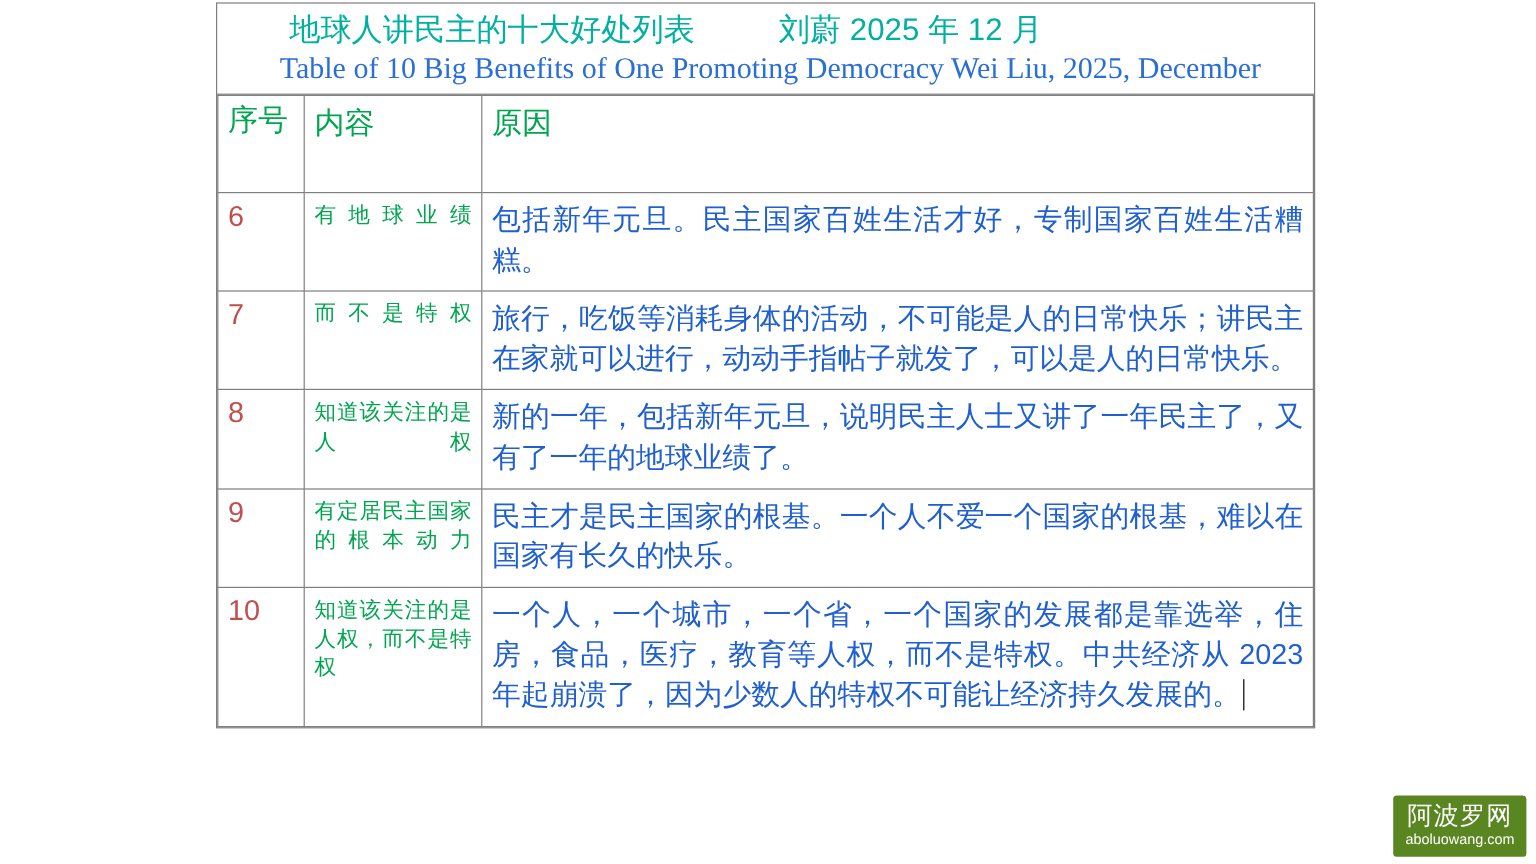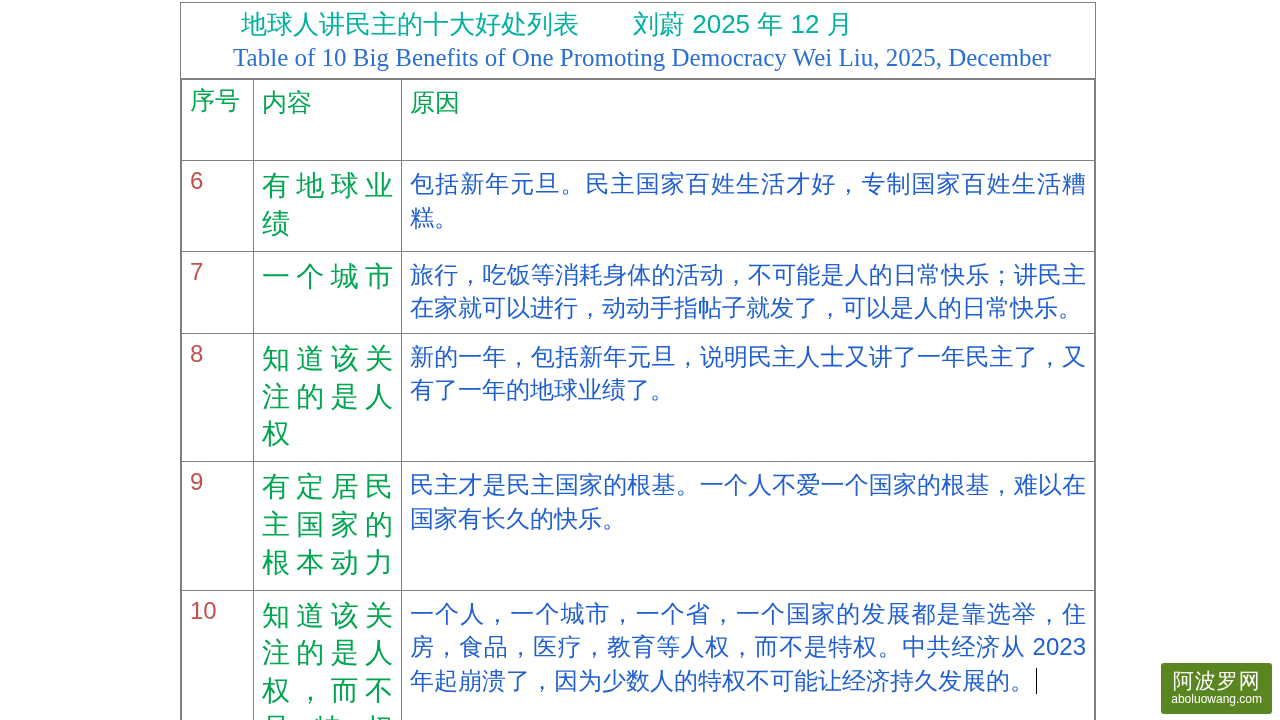--- a/index.html
+++ b/index.html
@@ -36,21 +36,21 @@
     text-align: left;
     padding-left: 60px;
     color: #00b0a0;
     font-size: 26px;
     font-family: "Liberation Sans", sans-serif;
     letter-spacing: 0px;
     white-space: nowrap;
   }
   .title-line1 .author {
     color: #00b0a0;
-    margin-left: 54px;
+    margin-left: 70px;
   }
   .title-line2 {
     text-align: center;
     padding-left: 8px;
     color: #2a6fd6;
     font-size: 25px;
     font-family: "Liberation Serif", serif;
     white-space: nowrap;
     margin-top: 2px;
   }
@@ -76,21 +76,21 @@
   .head-row td { height: 66px; margin-left: 41px; }
   .idx-head { line-height: 1.15; }
 
   .idx {
     color: #c0504d;
     font-size: 24px;
     font-family: "Liberation Sans", sans-serif;
   }
   .content {
     color: #00a550;
-    font-size: 28px;
+    font-size: 18px;
     font-family: "Liberation Sans", sans-serif;
     text-align: justify;
     text-align-last: justify;
     line-height: 1.35;
   }
   .reason {
     color: #1f5fd0;
     font-size: 24px;
     font-family: "Liberation Sans", sans-serif;
     text-align: justify;
@@ -173,21 +173,21 @@
           <td>
             <div class="reason">包括新年元旦。民主国家百姓生活才好，专制国家百姓生活糟糕。</div>
           </td>
         </tr>
 
         <tr>
           <td>
             <div class="idx">7</div>
           </td>
           <td>
-            <div class="content">一个城市</div>
+            <div class="content">而不是特权</div>
           </td>
           <td>
             <div class="reason">旅行，吃饭等消耗身体的活动，不可能是人的日常快乐；讲民主在家就可以进行，动动手指帖子就发了，可以是人的日常快乐。</div>
           </td>
         </tr>
 
         <tr>
           <td>
             <div class="idx">8</div>
           </td>

